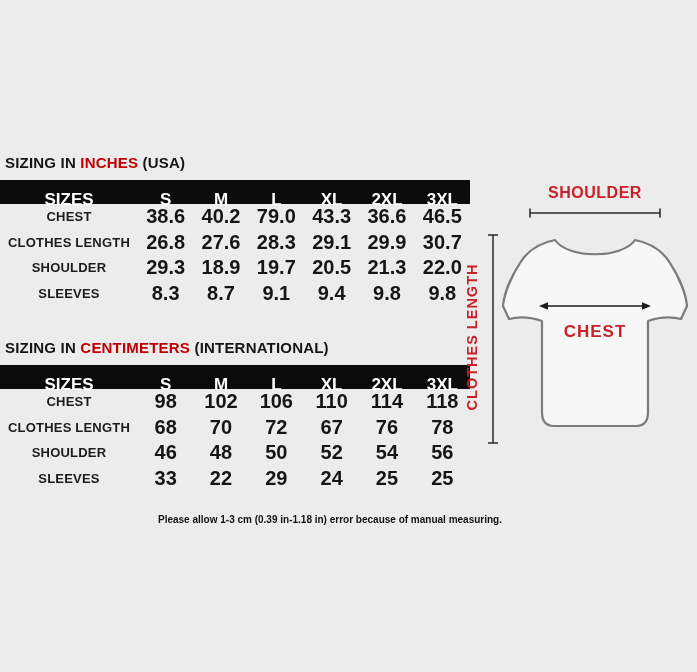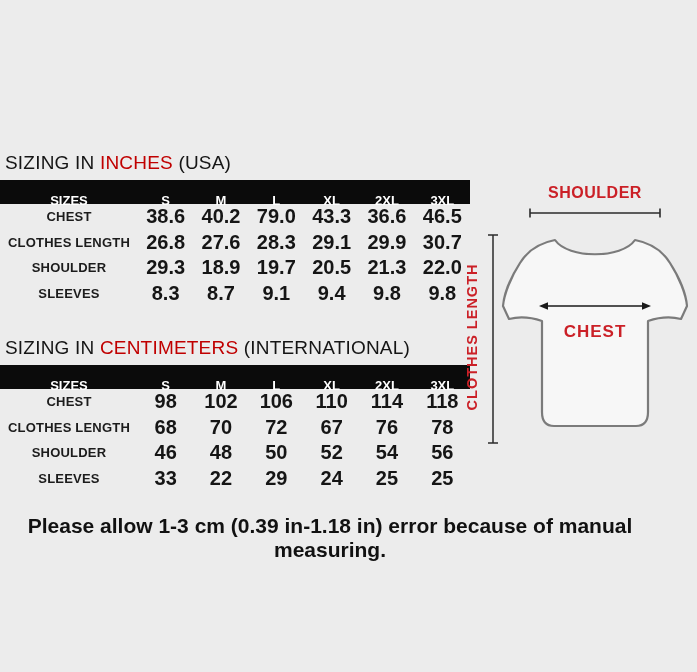--- a/index.html
+++ b/index.html
@@ -1,32 +1,32 @@
 <!DOCTYPE html>
 <html><head>
 <meta charset="utf-8">
 <style>
   html,body{margin:0;padding:0;}
   body{background:#ececec;font-family:"Liberation Sans",sans-serif;}
   .page{position:relative;width:697px;height:672px;background:#ececec;overflow:hidden;}
 
   .table-block{position:absolute;left:0;width:470px;}
-  .tb-title{margin:0 0 0 5px;font-size:19px;line-height:23px;height:29px;font-weight:normal;color:#151515;letter-spacing:0.2px;white-space:pre;}
+  .tb-title{margin:0 0 0 5px;font-size:15px;line-height:23px;height:29px;font-weight:bold;color:#151515;letter-spacing:0.2px;white-space:pre;}
   .accent{color:#c00000;}
 
   .thead{display:flex;align-items:center;background:#0b0b0b;height:24px;color:#ffffff;}
   .trow{display:flex;align-items:center;height:25.5px;}
   .cell-label{width:138px;text-align:center;}
   .cell{width:55.33px;text-align:center;}
-  .hc{font-size:13px;font-weight:bold;margin-top:16px;}
+  .hc{font-size:17px;font-weight:bold;margin-top:16px;}
   .rowlabel{font-size:13px;font-weight:bold;color:#1c1c1c;letter-spacing:0.2px;}
   .num{font-size:20px;font-weight:bold;color:#151515;}
 
   .note{position:absolute;top:514px;left:0;width:660px;text-align:center;
-        font-size:21px;font-weight:bold;color:#111111;}
+        font-size:10px;font-weight:bold;color:#111111;}
 
   .diagram{position:absolute;left:455px;top:170px;}
 </style>
 </head>
 <body>
 
 <div class="page">
 
   <section class="table-block" style="top:151px;">
     <h2 class="tb-title"><span>SIZING IN </span><span class="accent">INCHES</span><span> (USA)</span></h2>

